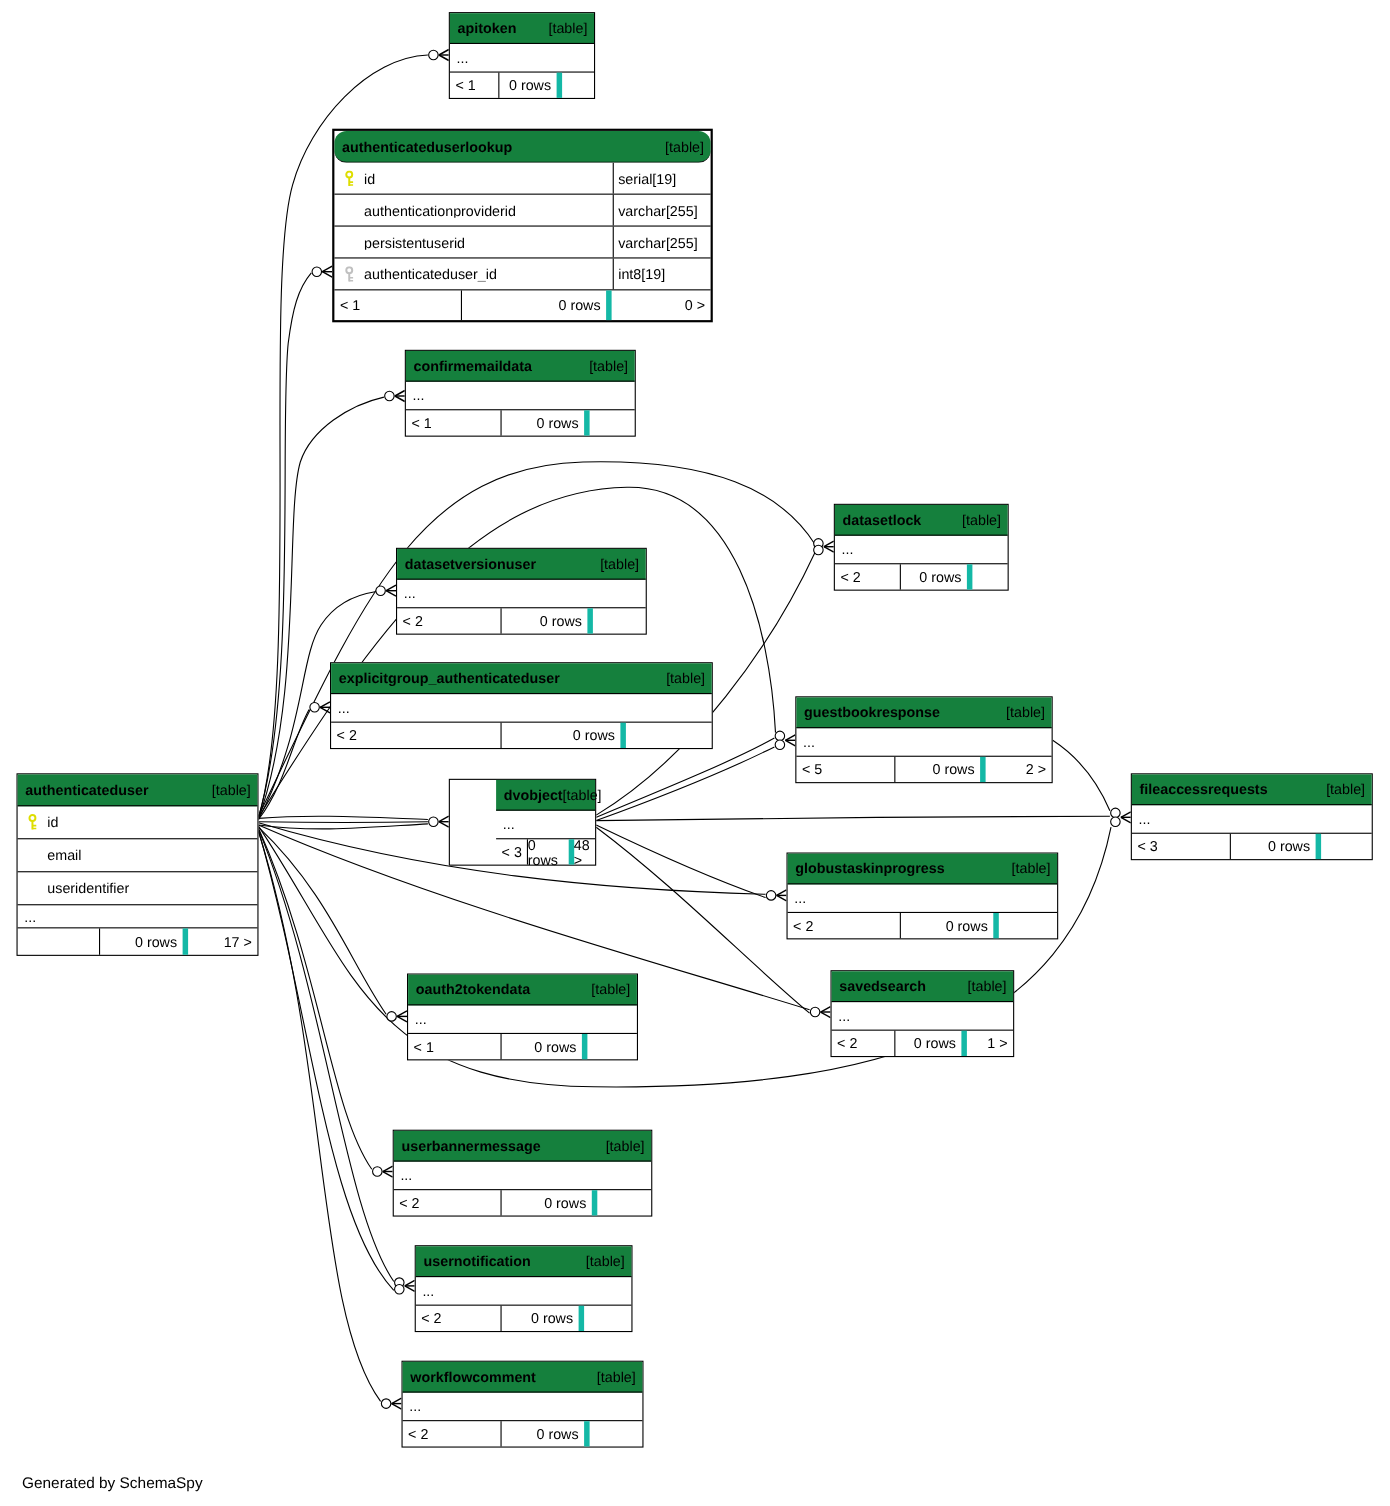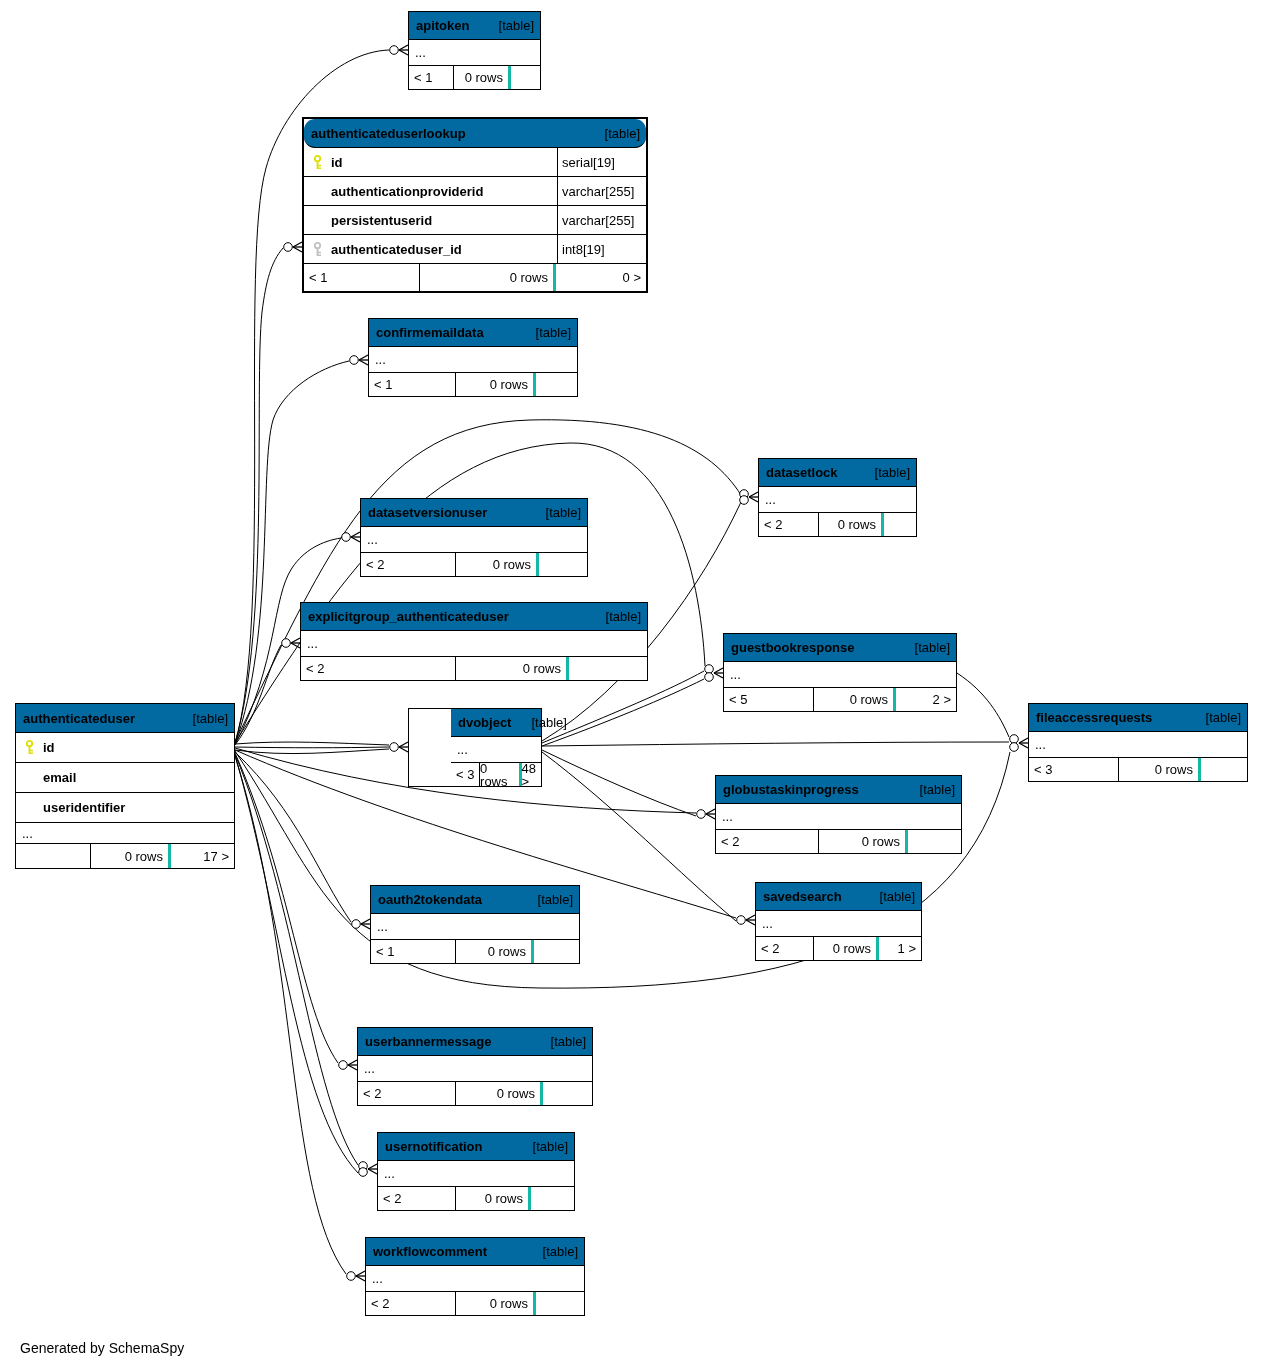--- a/index.html
+++ b/index.html
@@ -2,33 +2,33 @@
 <html><head>
 <meta charset="utf-8">
 <style>
   html,body{margin:0;padding:0;background:#fff;}
   #canvas{position:relative;width:1264px;height:1369px;background:#fff;overflow:hidden;
           font-family:"Liberation Sans",sans-serif;color:#000;}
   #edges{position:absolute;left:0;top:0;}
   .tbl{position:absolute;background:#fff;border:1px solid #000;box-sizing:border-box;
        font-size:13px;line-height:1;}
   .tbl.em{border-width:2px;}
-  .hdr{display:flex;justify-content:space-between;align-items:center;background:#0369a1;
-       border-bottom:1px solid #000;height:27px;padding:0 6px 0 7px;gap:20px;}
+  .hdr{display:flex;justify-content:space-between;align-items:center;background:#15803d;
+       border-bottom:1px solid #000;height:27px;padding:0 6px 0 7px;}
   .hdr .nm{font-weight:bold;}
   .row{display:flex;align-items:center;height:26px;border-bottom:1px solid #000;box-sizing:border-box;}
   .keycell{width:26px;display:flex;justify-content:center;align-items:center;flex:none;}
-  .cname{flex:1;padding-left:1px;white-space:nowrap;overflow:hidden;font-weight:bold;}
+  .cname{flex:1;padding-left:1px;white-space:nowrap;overflow:hidden;}
   .ctype{width:89px;flex:none;align-self:stretch;display:flex;align-items:center;
          border-left:1px solid #000;padding:0 4px;box-sizing:border-box;}
   .dotsrow{padding-left:6px;}
   .ftr{display:flex;align-items:stretch;height:23px;}
   .ftr span{display:flex;align-items:center;box-sizing:border-box;}
   .f1{padding-left:5px;border-right:1px solid #000;}
-  .f2{justify-content:flex-end;padding-right:5px;border-right:3px solid #14b8a6;}
+  .f2{justify-content:flex-end;padding-right:5px;border-right:5px solid #14b8a6;}
   .f3{flex:1;justify-content:flex-end;padding-right:5px;}
   #gen-note{position:absolute;left:20px;top:1340px;font-size:14px;}
 </style>
 </head>
 <body>
 
 <div id="canvas">
   <svg id="edges" width="1264" height="1369">
       <path d="M235,743 C272,620 240,260 266,168 C282,110 335,52 389,50" fill="none" stroke="#000000" stroke-width="1"></path>
       <path d="M235,743 C270,624 254,390 262,312 C266,281 271,262 283,248" fill="none" stroke="#000000" stroke-width="1"></path>

